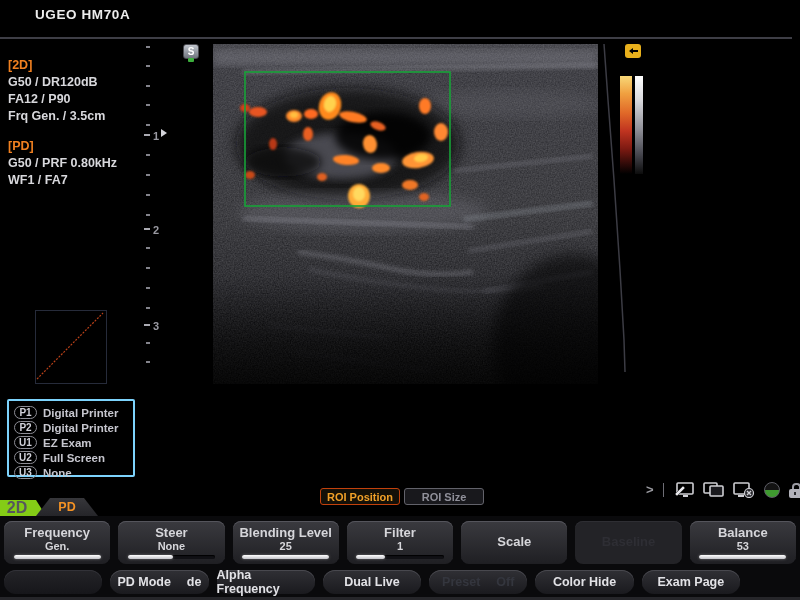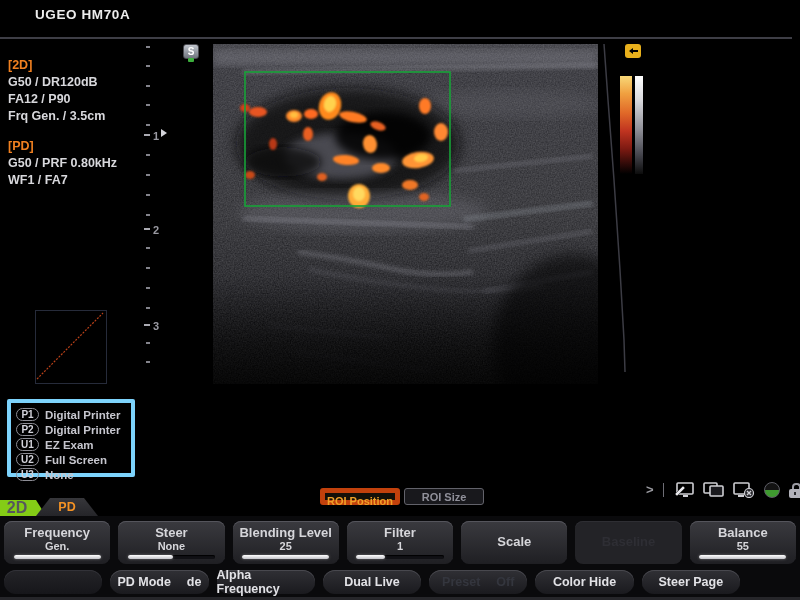--- a/index.html
+++ b/index.html
@@ -12,21 +12,21 @@
 
   
   .info{position:absolute;left:8px;top:57px;font-size:12.5px;font-weight:bold;line-height:17px;color:#d8d8dc;}
   .info .mode{color:#f08020;}
   .info .gap{height:13px;}
 
   
   .postcurve{position:absolute;left:35px;top:310px;width:70px;height:72px;border:1px solid #262b3a;}
 
   
-  .keylist{position:absolute;left:7px;top:399px;width:128px;height:78px;border:4px solid #7dd3fc;
+  .keylist{position:absolute;left:7px;top:399px;width:128px;height:78px;border:2px solid #7dd3fc;
            border-radius:2px;padding:4px 0 0 5px;box-sizing:border-box;}
   .krow{display:flex;align-items:center;gap:6px;height:15px;font-weight:bold;}
   .kbadge{min-width:17px;padding:0 2px;text-align:center;border:1px solid #8d8d95;border-radius:8px;
           font-size:10px;line-height:11px;color:#d2d2da;}
   .klabel{font-size:11.5px;color:#c6c6ce;}
 
   
   .tick{position:absolute;left:146px;width:4px;height:2px;background:#84848c;}
   .tick.major{left:144px;width:6px;background:#aaaab2;}
   .ticklabel{position:absolute;left:153px;font-size:11px;font-weight:bold;color:#9a9aa2;}
@@ -58,21 +58,21 @@
           background:linear-gradient(#131313 50%,#3f9a30 50%);}
   .lockbody{position:relative;width:13px;height:15px;}
   .lockbody .sh{position:absolute;left:3px;top:0;width:5px;height:6px;border:2px solid #9a9aa2;border-bottom:none;
                 border-radius:4px 4px 0 0;}
   .lockbody .bd{position:absolute;left:0;top:6px;width:13px;height:9px;background:#b2b2ba;border-radius:2px;}
   .lockbody .kh{position:absolute;left:5.5px;top:9px;width:2px;height:3px;background:#2a2a2e;}
 
   
   .roibtn{position:absolute;top:488px;width:80px;height:17px;border-radius:3px;font-size:11px;font-weight:bold;
           text-align:center;line-height:16px;box-sizing:border-box;}
-  .roibtn.pos{left:320px;border:5px solid #c2410c;color:#f0a028;background:#141008;}
+  .roibtn.pos{left:320px;border:1px solid #c2410c;color:#f0a028;background:#141008;}
   .roibtn.size{left:404px;border:1px solid #62626a;color:#90909a;background:#18181c;}
 
   
   .tab2d{position:absolute;left:0;top:500px;width:46px;height:16px;background:#84cc16;
          clip-path:polygon(0 0,36px 0,46px 16px,0 16px);
          color:#56565e;font-size:16px;font-weight:bold;text-align:center;line-height:16px;padding-right:12px;box-sizing:border-box;}
   .tabpd{position:absolute;left:36px;top:498px;width:62px;height:18px;
          background:linear-gradient(#36363a,#252529);
          clip-path:polygon(14px 0,48px 0,62px 18px,0 18px);
          color:#f49224;font-size:12.5px;font-weight:bold;text-align:center;line-height:18px;}
@@ -340,21 +340,21 @@
           </div>
       </div>
       <div class="sk1 centered">
         <div class="t">Scale</div>
       </div>
       <div class="sk1 dim">
         <div class="t">Baseline</div>
       </div>
       <div class="sk1">
         <div class="t">Balance</div>
-        <div class="v">55</div>
+        <div class="v">53</div>
         <div class="sktrack">
             <div class="skfill" style="width: 100%;"></div>
           </div>
       </div>
     </div>
 
     <div class="row2">
       <div class="sk2 empty"></div>
       <div class="sk2">
         <span>PD Mode</span>
@@ -367,19 +367,19 @@
         <span>Dual Live</span>
       </div>
       <div class="sk2 dim">
         <span>Preset</span>
         <span>Off</span>
       </div>
       <div class="sk2">
         <span>Color Hide</span>
       </div>
       <div class="sk2">
-        <span>Steer Page</span>
+        <span>Exam Page</span>
       </div>
     </div>
   </div>
   <div class="bstrip"></div>
 
 </div>
 
 </body></html>

